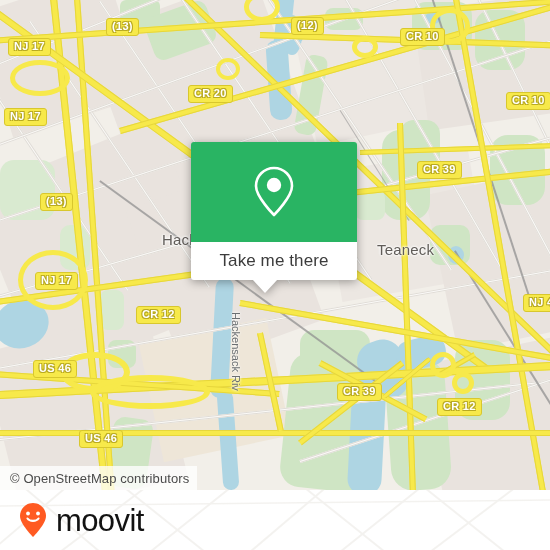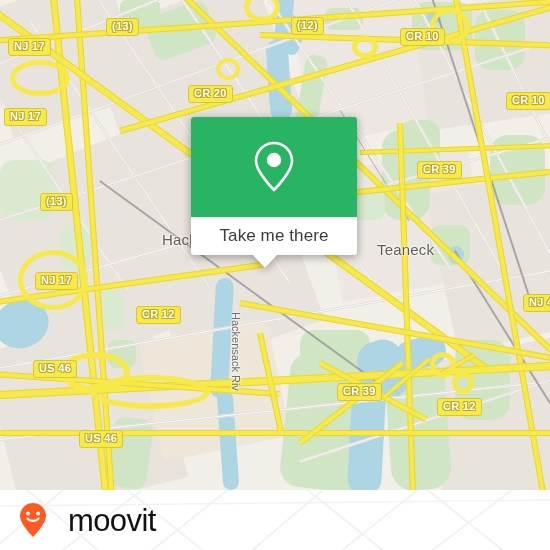--- a/index.html
+++ b/index.html
@@ -93,21 +93,21 @@
     font-size: 11px;
     white-space: nowrap;
     writing-mode: vertical-rl;
     text-shadow: 0 0 3px #fff, 0 0 3px #fff;
   }
 
   
   #popup {
     position: absolute;
     left: 191px;
-    top: 117px;
+    top: 142px;
     width: 148px;
     height: 138px;
     filter: drop-shadow(0 2px 5px rgba(0,0,0,0.35));
   }
   #popup-green {
     width: 166px;
     height: 100px;
     background: #29b463;
     border-radius: 3px 3px 0 0;
     display: flex;
@@ -177,21 +177,21 @@
   #footer-title {
     color: #2b2b2b;
     font-size: 15.5px;
     line-height: 21px;
     max-width: 390px;
     letter-spacing: 0.05px;
   }
   #brand {
     display: flex;
     align-items: center;
-    gap: 20px;
+    gap: 8px;
     flex-shrink: 0;
     margin-right: 10px;
   }
   #brand-word {
     color: #121212;
     font-size: 31px;
     font-weight: 400;
     letter-spacing: -0.6px;
     line-height: 31px;
   }
@@ -350,20 +350,23 @@
           <path d="M22 3 C12 3 4 11 4 21 C4 32 22 50 22 50 C22 50 40 32 40 21 C40 11 32 3 22 3 Z" fill="none" stroke="#ffffff" stroke-width="2.6" stroke-linejoin="round"></path>
           <circle cx="22" cy="20" r="7.2" fill="#ffffff"></circle>
         </svg>
       </div>
       <div id="popup-label">
         <span>Take me there</span>
       </div>
       <div id="popup-tail"></div>
     </div>
 
+    <div id="attribution">
+      <span>© OpenStreetMap contributors</span>
+    </div>
   </div>
 
   <div id="footer">
     <svg id="footer-watermark" viewBox="0 0 550 60" preserveAspectRatio="none">
       <g stroke="#e9e6e1" stroke-width="2" fill="none">
         <path d="M-10 62 L70 -6"></path>
         <path d="M60 62 L150 -6"></path>
         <path d="M150 62 L235 -6"></path>
         <path d="M250 62 L330 -6"></path>
         <path d="M340 62 L425 -6"></path>

